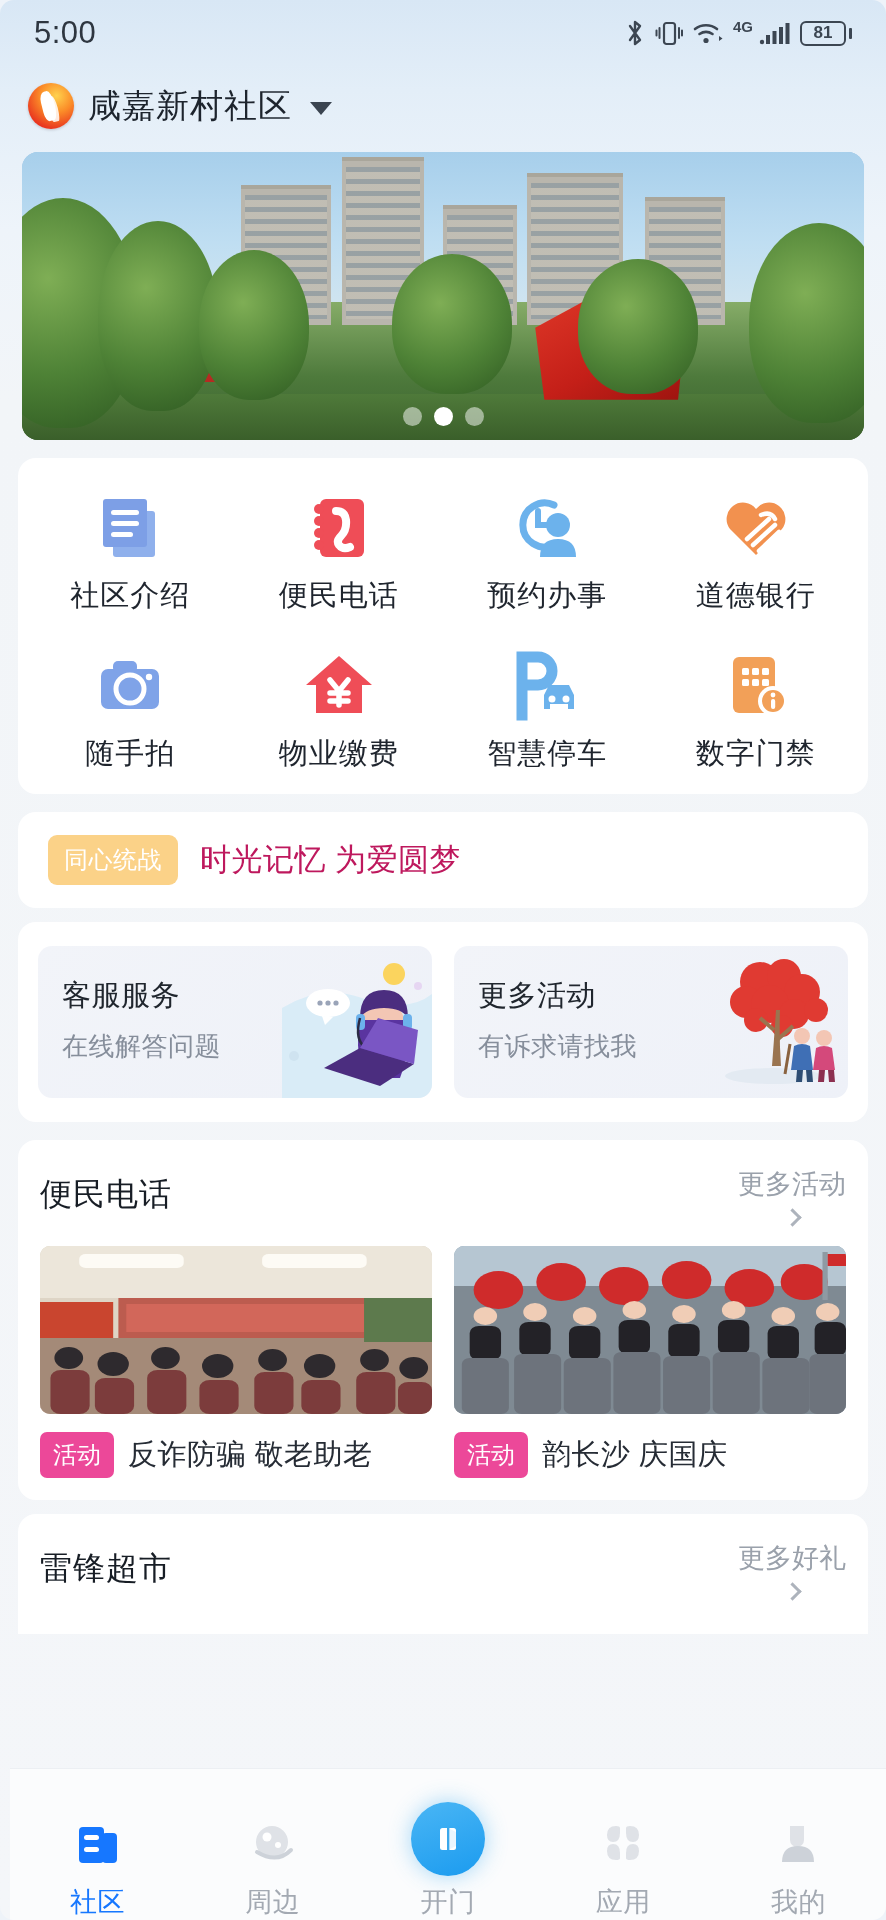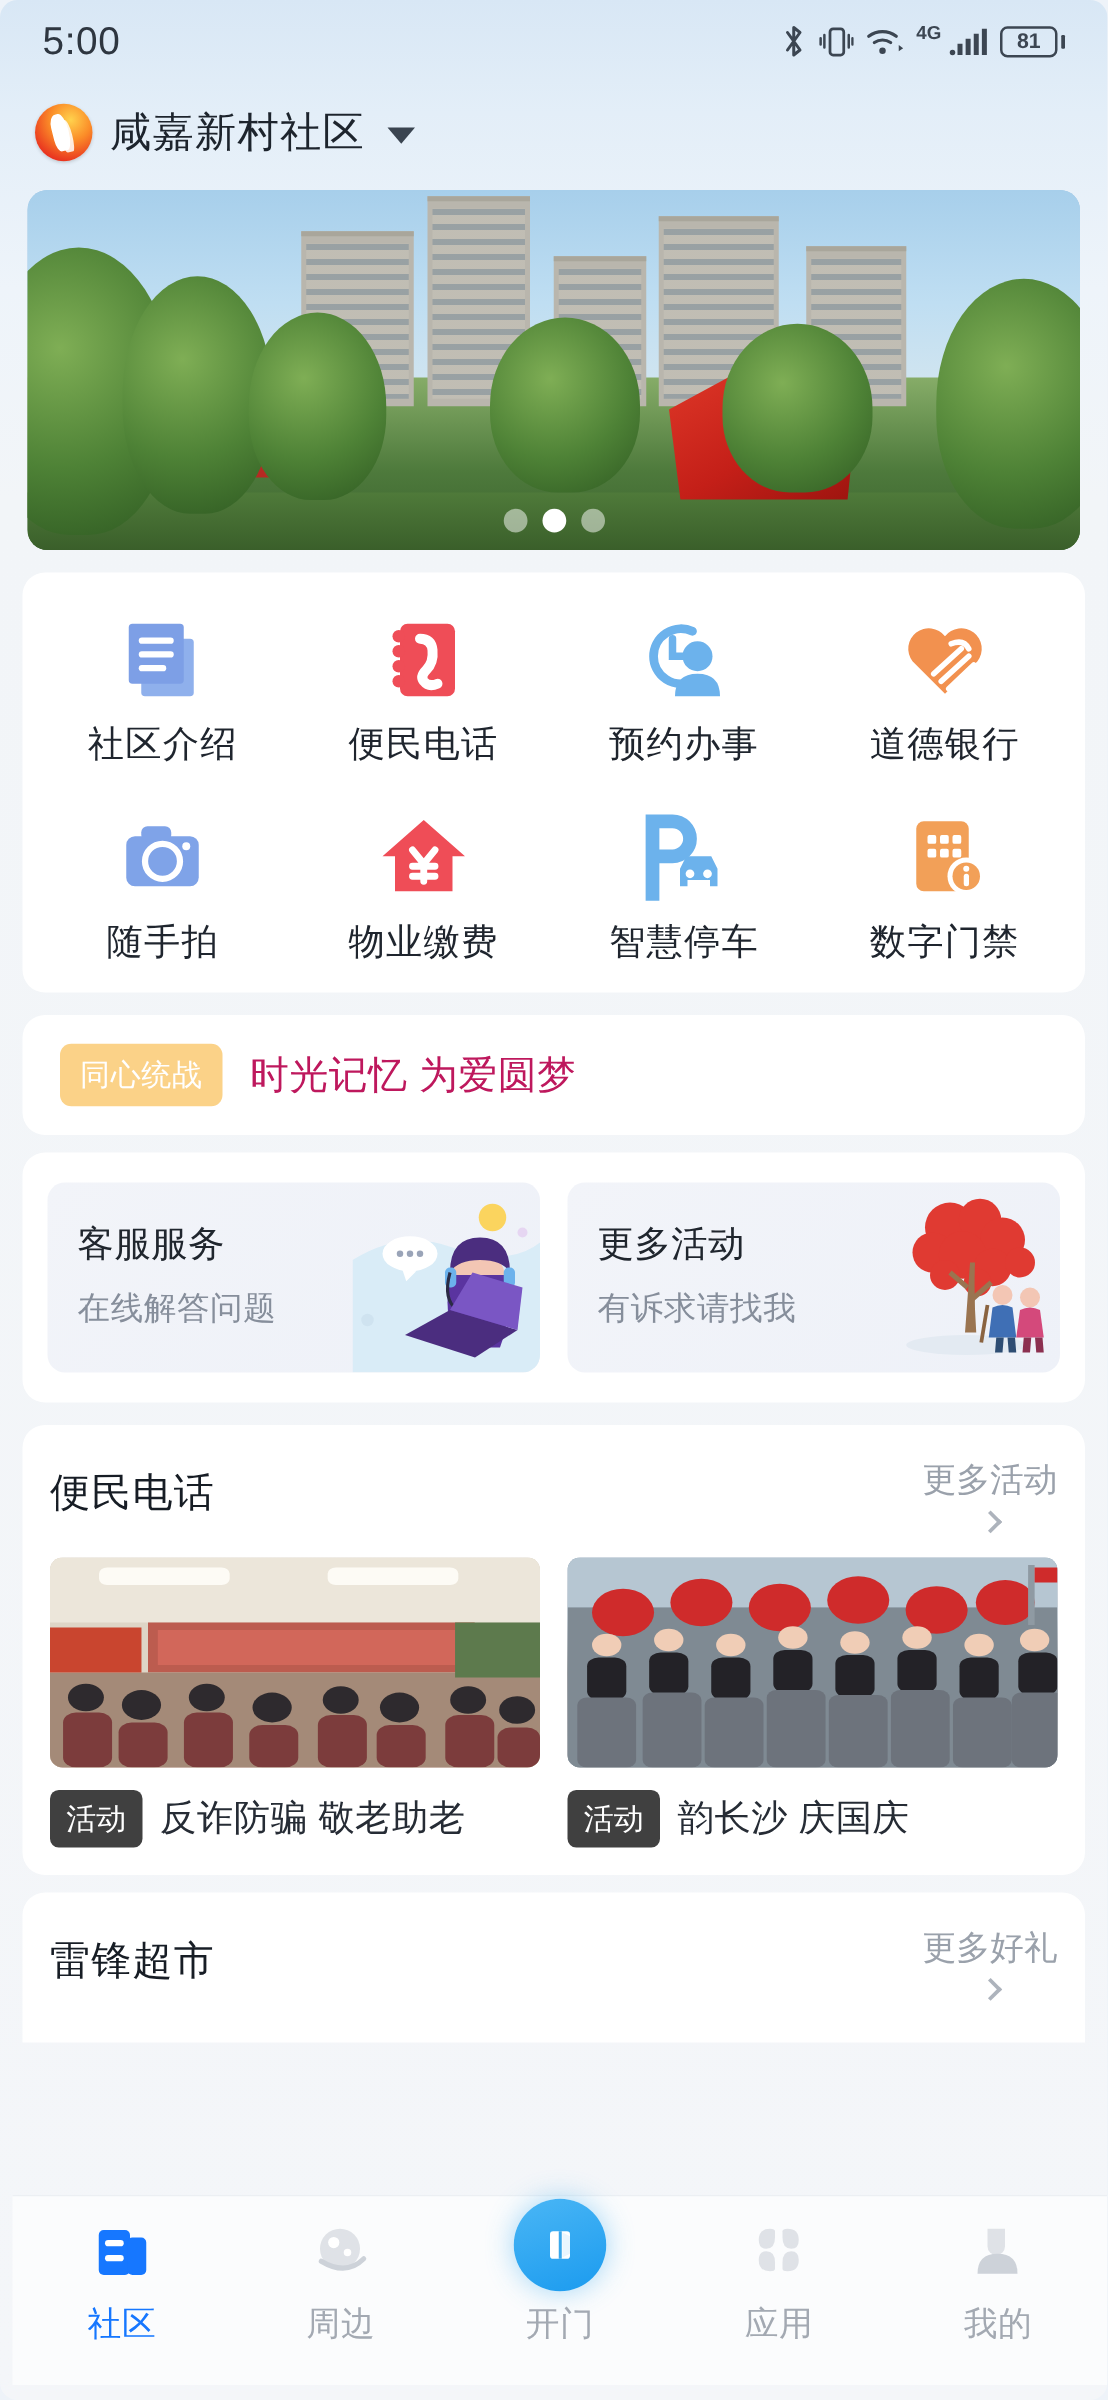--- a/index.html
+++ b/index.html
@@ -193,40 +193,40 @@
   }
   .acts { display: flex; gap: 22px; margin-top: 22px; }
   .act { flex: 1; }
   .act-img {
     height: 168px; border-radius: 10px; overflow: hidden; position: relative;
   }
   .act-img.a1 { background: linear-gradient(180deg,#e9e4da 0%,#d8cfc0 30%,#b85f55 62%,#9b6f5e 100%); }
   .act-img.a2 { background: linear-gradient(180deg,#b8c6d2 0%,#9aa9b6 28%,#3c3f45 55%,#6a6f77 100%); }
   .act-cap { display: flex; align-items: center; gap: 14px; margin-top: 18px; }
   .badge {
-    background: #404040; color: #fff; font-size: 24px;
+    background: #ec4899; color: #fff; font-size: 24px;
     padding: 7px 13px; border-radius: 7px; white-space: nowrap;
   }
   .act-name { font-size: 29px; color: #262c35; letter-spacing: .5px; white-space: nowrap; }
 
   
   .sec-last {
     margin: 14px 18px 0 18px;
     background: #fff; border-radius: 18px 18px 0 0;
     padding: 26px 22px 0 22px;
     height: 120px;
   }
 
   
   .navbar {
-    position: absolute; left: 0; right: 0; bottom: 12px;
+    position: absolute; left: 0; right: 0; bottom: 0;
     height: 152px;
     background: #fbfcfd;
     border-top: 1px solid #eceff3;
-    display: flex; align-items: flex-start;
+    display: flex; align-items: flex-end;
     padding-top: 16px;
     margin-left: 10px;
   }
   .nav-item {
     flex: 1; display: flex; flex-direction: column;
     align-items: center; gap: 12px;
   }
   .nav-ico { height: 56px; display: flex; align-items: center; justify-content: center; }
   .nav-label { font-size: 27px; color: #a3a9b2; letter-spacing: .5px; }
   .nav-item.active .nav-label { color: #1677ff; }

